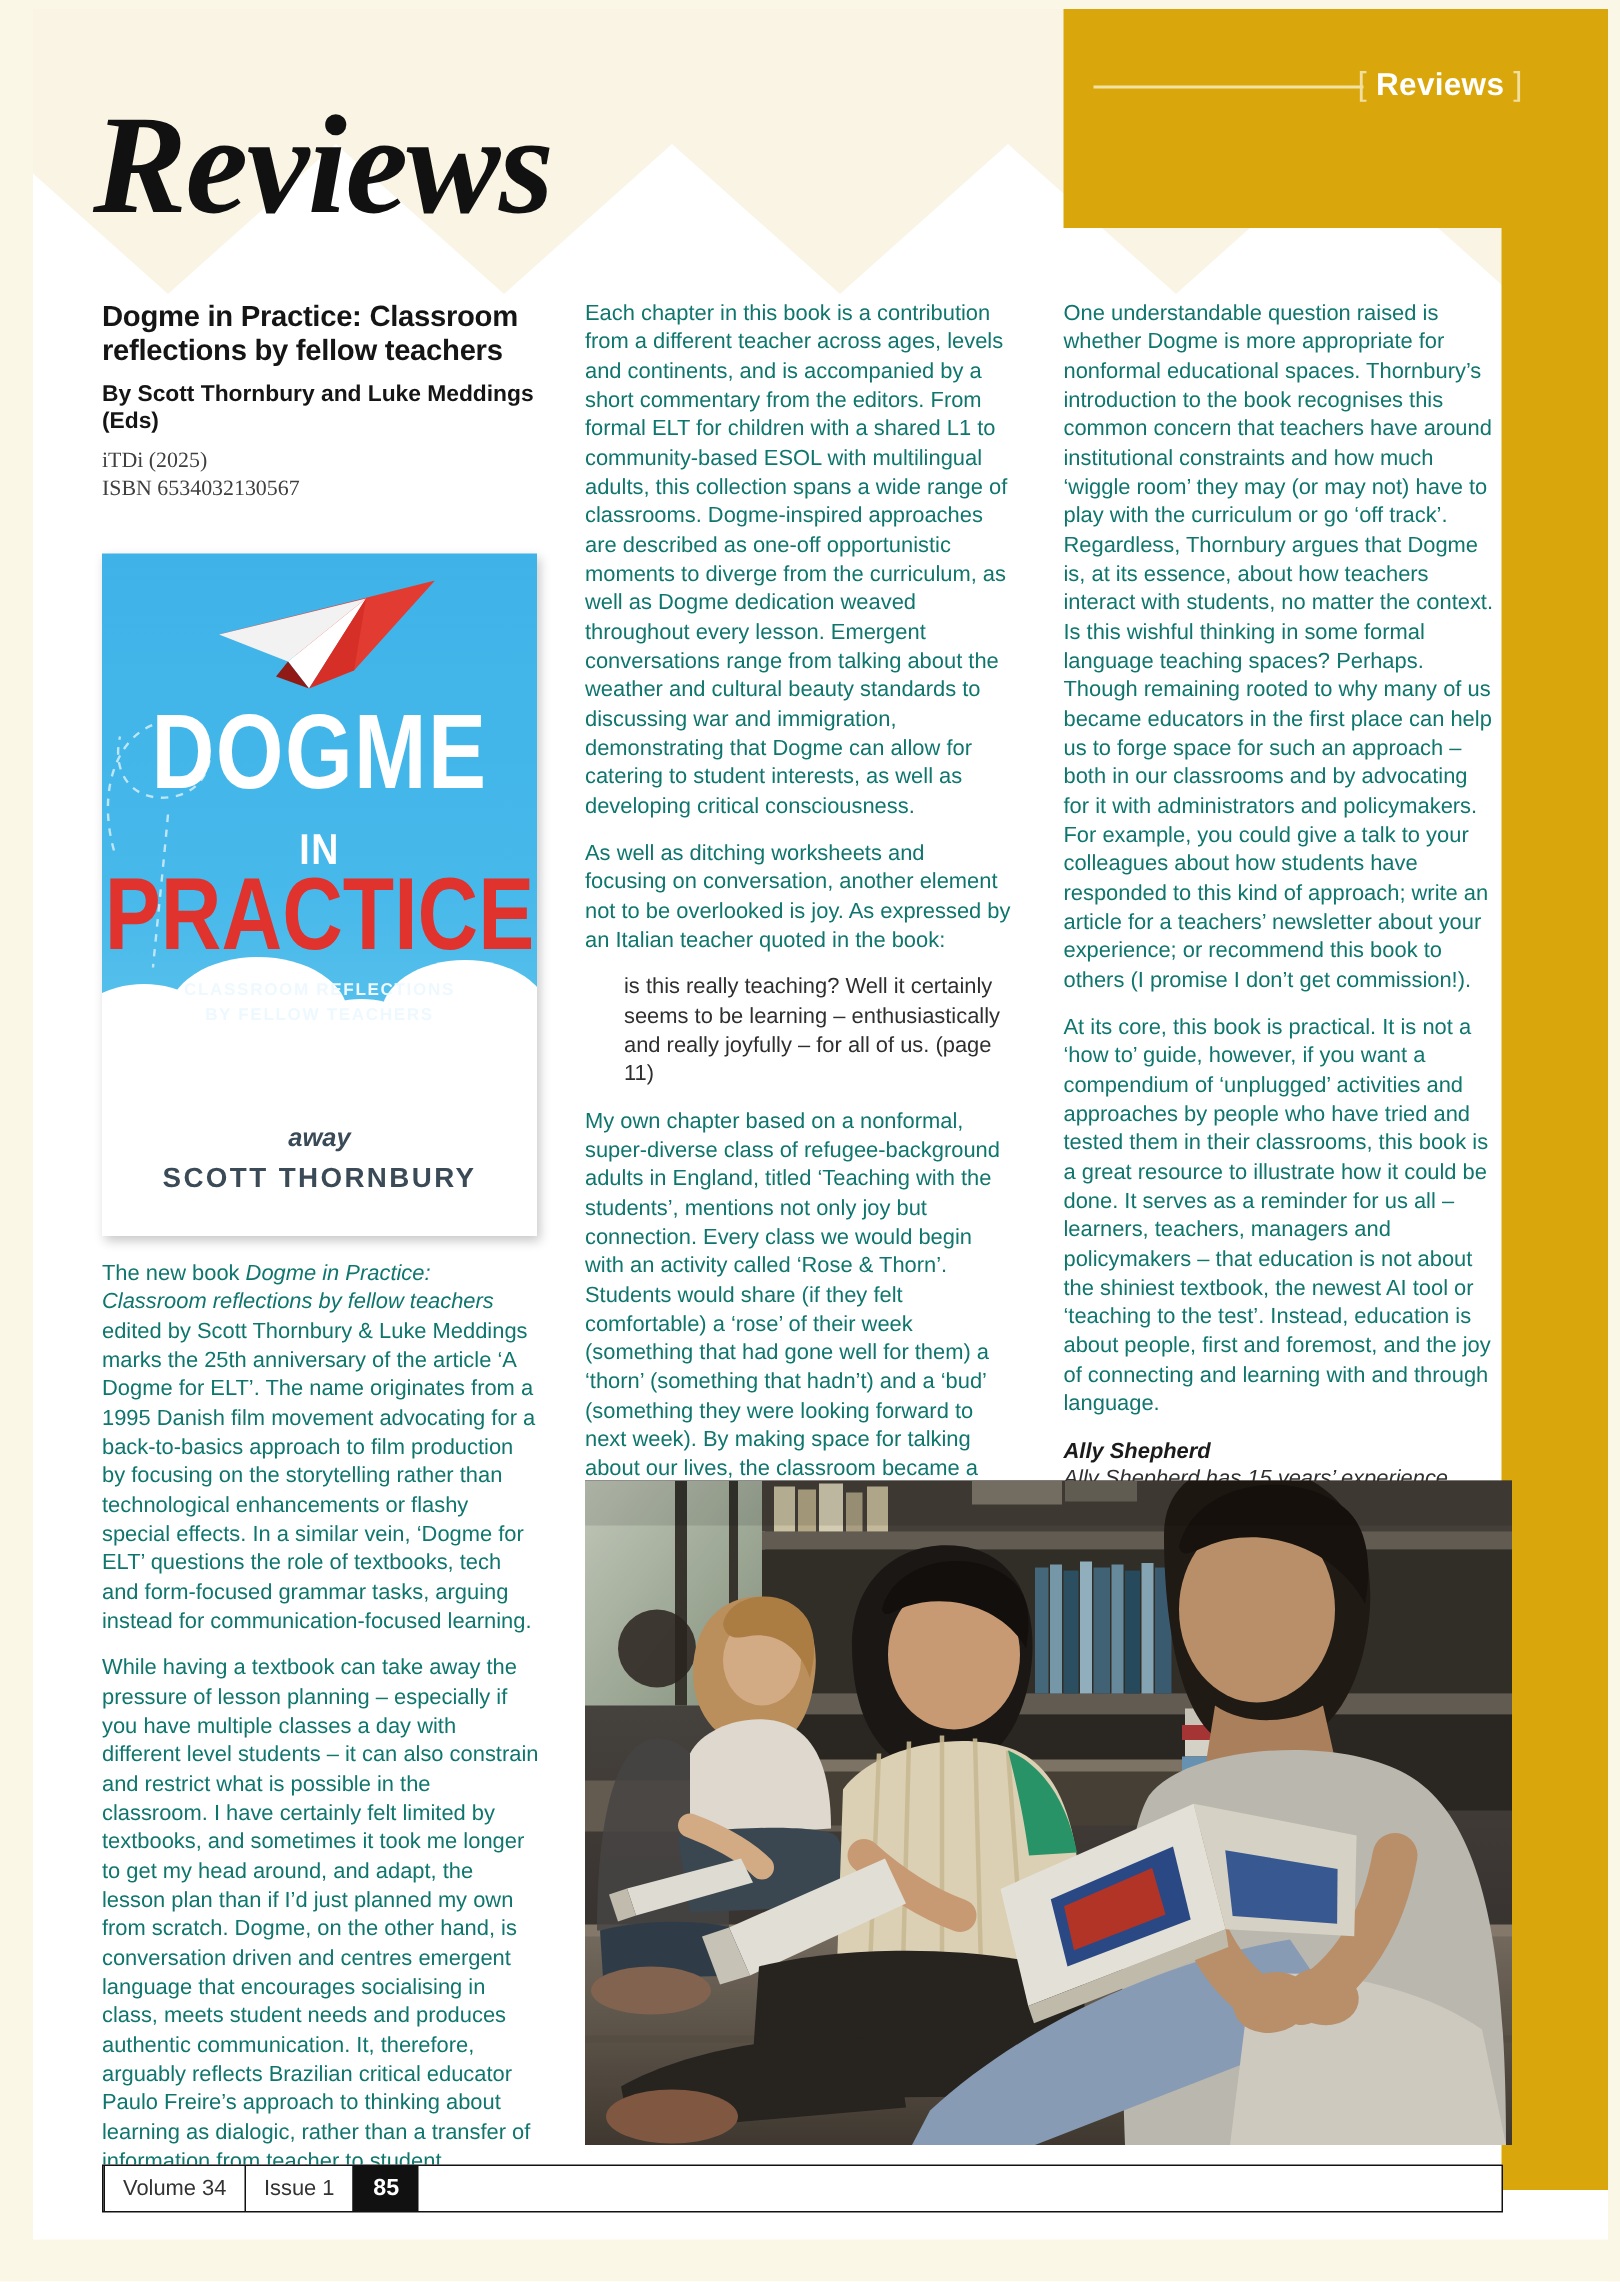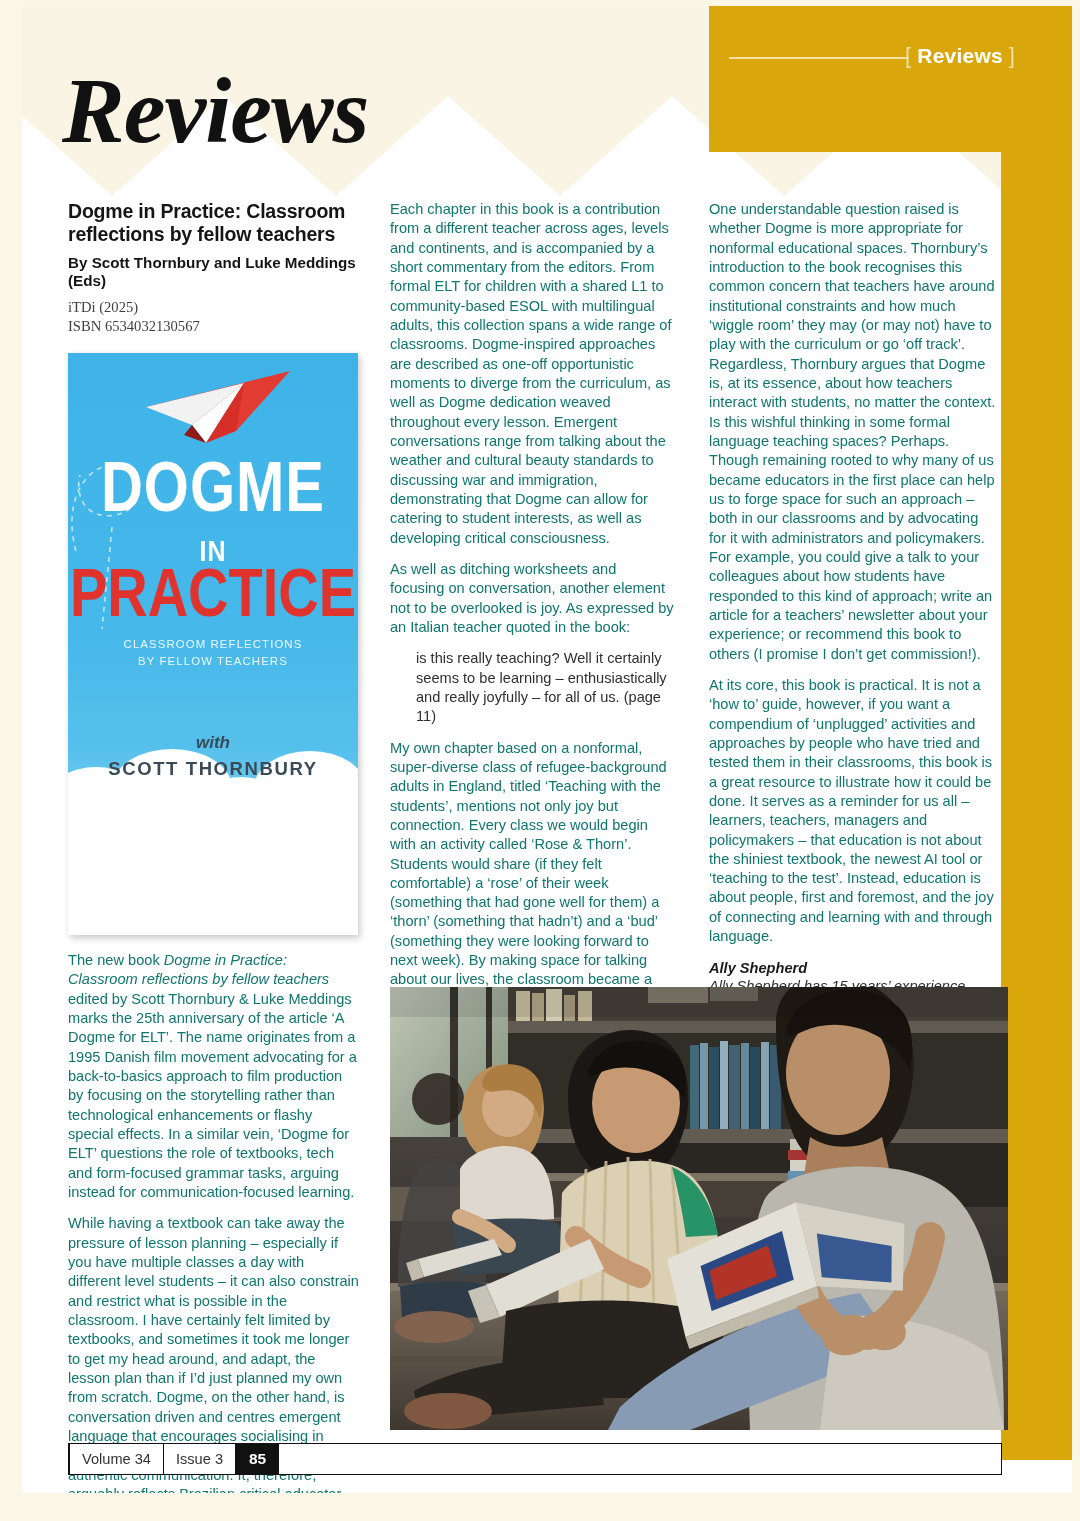--- a/index.html
+++ b/index.html
@@ -83,21 +83,21 @@
   }
   .byline {
     font-size:15.2px; font-weight:bold; line-height:1.2; color:#151515;
     margin:0 0 7px 0;
   }
   .meta {
     font-size:14.6px; line-height:1.35; color:#3f3f3f; margin:0;font-family:Liberation Serif, serif;
   }
 
   .cover-wrap {
-    margin-top:16px; width:290px; height:582px; position:relative;
+    margin-top:32px; width:290px; height:455px; position:relative;
     box-shadow:2px 3px 7px rgba(0,0,0,0.22);
   }
   .cover {
     position:absolute; inset:0; overflow:hidden;
     background:linear-gradient(180deg,#3fb3e8 0%,#46b8ea 48%,#56c0ec 68%,#8fd6f3 86%,#eaf7fd 100%);
   }
   .cover-inner { position:absolute; inset:0; }
   .cov-txt { position:absolute; width:100%; text-align:center; font-family:"Liberation Sans", sans-serif; }
   .cov-dogme {
     top:98px; font-size:58px; font-weight:bold; color:#ffffff;
@@ -107,21 +107,21 @@
   .cov-in {
     top:182px; font-size:25px; font-weight:bold; color:#ffffff; letter-spacing:1px;
     transform:scaleY(1.15); transform-origin:center top;
   }
   .cov-practice {
     top:206px; font-size:56px; font-weight:bold; color:#e0332e;
     letter-spacing:0px; line-height:1;
     transform:scaleY(1.22); transform-origin:center top;
   }
   .cov-sub {
-    top:283px; font-size:11.4px; font-weight:normal; color:#eef9ff;
+    top:283px; font-size:11.4px; font-weight:bold; color:#eef9ff;
     letter-spacing:1.1px; line-height:1.45;
   }
   .cov-with {
     top:380px; font-size:17px; font-style:italic; font-weight:bold; color:#3b4a57;
   }
   .cov-auth {
     top:404px; font-size:18.5px; font-weight:bold; color:#3b4a57;
     letter-spacing:1.6px; line-height:1.25;
   }
   
@@ -238,21 +238,21 @@
           <div class="cloud" style="left:-14px; bottom:58px;  width:90px;  height:60px;"></div>
           <div class="cloud" style="left:222px; bottom:56px;  width:96px;  height:62px;"></div>
 
           <div class="cov-txt cov-dogme">DOGME</div>
           <div class="cov-txt cov-in">IN</div>
           <div class="cov-txt cov-practice">PRACTICE</div>
           <div class="cov-txt cov-sub">
             <div>CLASSROOM REFLECTIONS</div>
             <div>BY FELLOW TEACHERS</div>
           </div>
-          <div class="cov-txt cov-with">with</div>
+          <div class="cov-txt cov-with">away</div>
           <div class="cov-txt cov-auth">
             <div>SCOTT THORNBURY</div>
           </div>
 
         </div>
       </div>
     </div>
 
     <p class="body-p" style="margin-top:16px;"><span>The new book <em>Dogme in Practice: Classroom reflections by fellow teachers</em> edited by Scott Thornbury &amp; Luke Meddings marks the 25th anniversary of the article ‘A Dogme for ELT’. The name originates from a 1995 Danish film movement advocating for a back-to-basics approach to film production by focusing on the storytelling rather than technological enhancements or flashy special effects. In a similar vein, ‘Dogme for ELT’ questions the role of textbooks, tech and form-focused grammar tasks, arguing instead for communication-focused learning.</span></p>
     <p class="body-p"><span>While having a textbook can take away the pressure of lesson planning – especially if you have multiple classes a day with different level students – it can also constrain and restrict what is possible in the classroom. I have certainly felt limited by textbooks, and sometimes it took me longer to get my head around, and adapt, the lesson plan than if I’d just planned my own from scratch. Dogme, on the other hand, is conversation driven and centres emergent language that encourages socialising in class, meets student needs and produces authentic communication. It, therefore, arguably reflects Brazilian critical educator Paulo Freire’s approach to thinking about learning as dialogic, rather than a transfer of information from teacher to student.</span></p>
@@ -416,21 +416,21 @@
         <ellipse cx="492" cy="344" rx="24" ry="19" fill="#c79a72" transform="rotate(10 492 344)"></ellipse>
       </g>
 
       <rect x="0" y="0" width="618" height="443" fill="#000000" opacity="0.07"></rect>
       <rect x="0" y="0" width="618" height="30" fill="#000000" opacity="0.10"></rect>
     </svg>
   </div>
 
   <div class="footer">
     <div class="f-cell">Volume 34</div>
-    <div class="f-cell">Issue 3</div>
+    <div class="f-cell">Issue 1</div>
     <div class="f-page">85</div>
   </div>
 
   <div class="frame-top"></div>
   <div class="frame-left"></div>
   <div class="frame-right"></div>
   <div class="frame-bottom"></div>
 
 </div>
 

